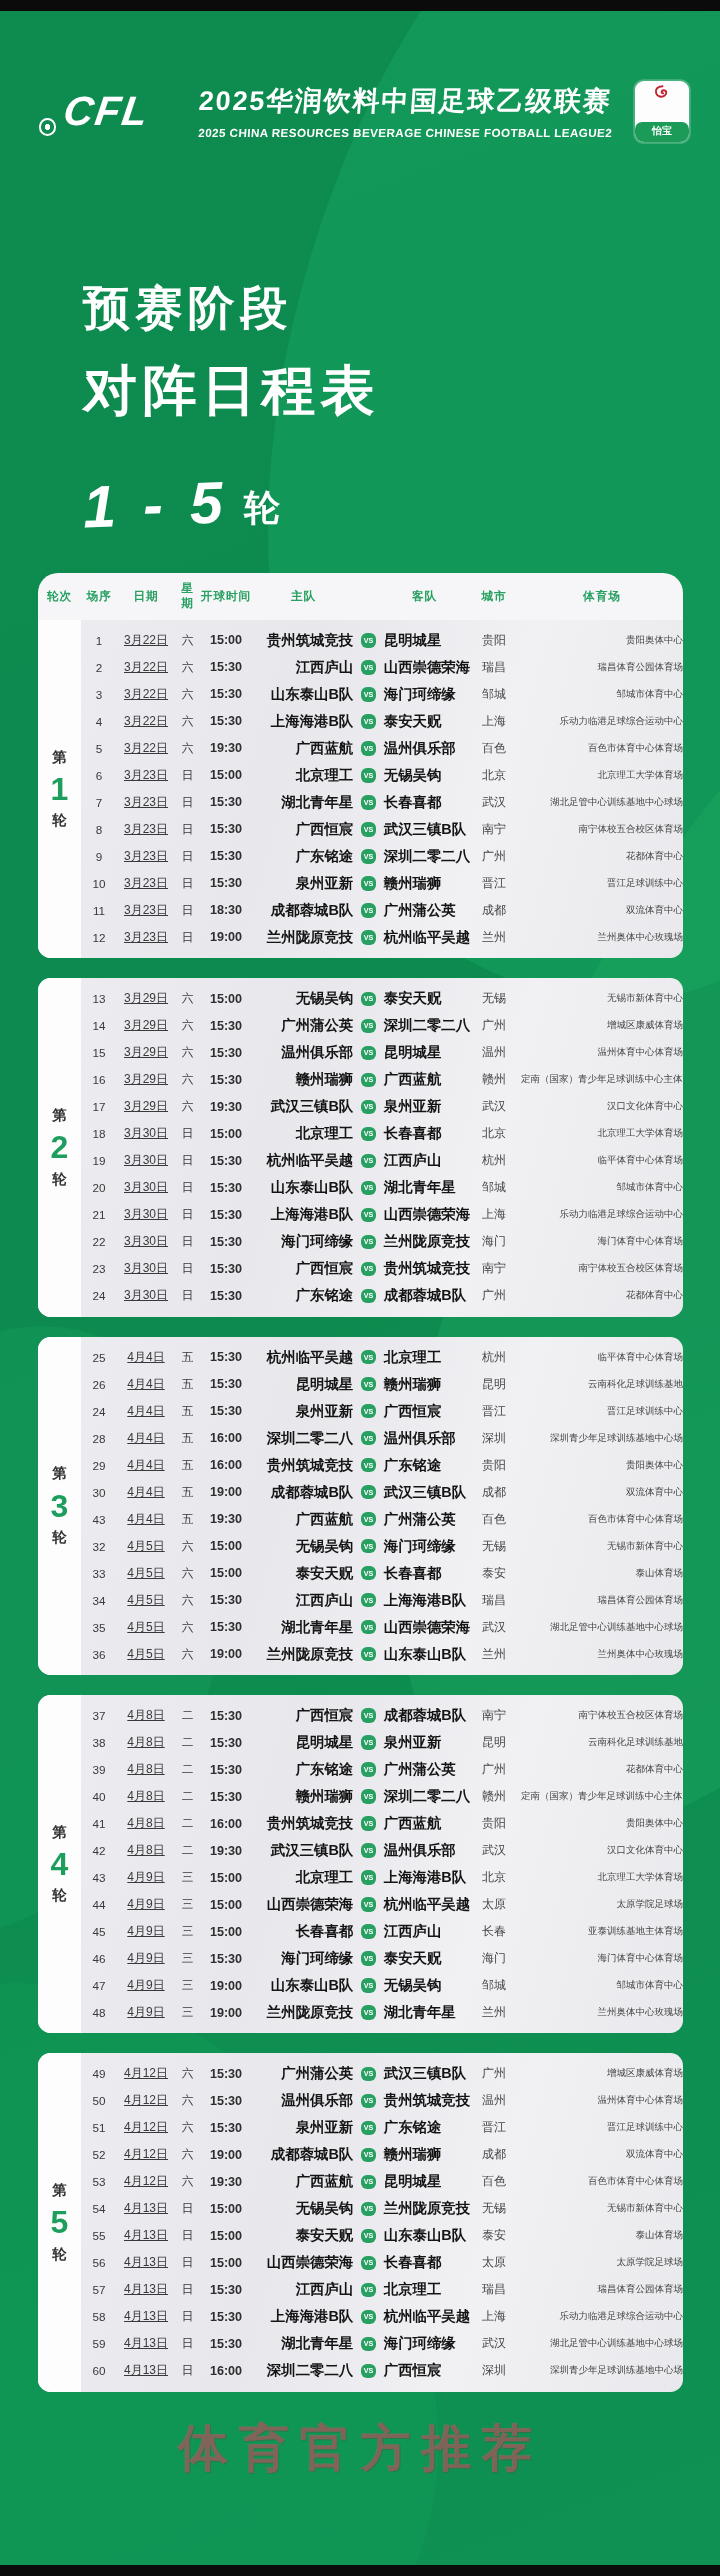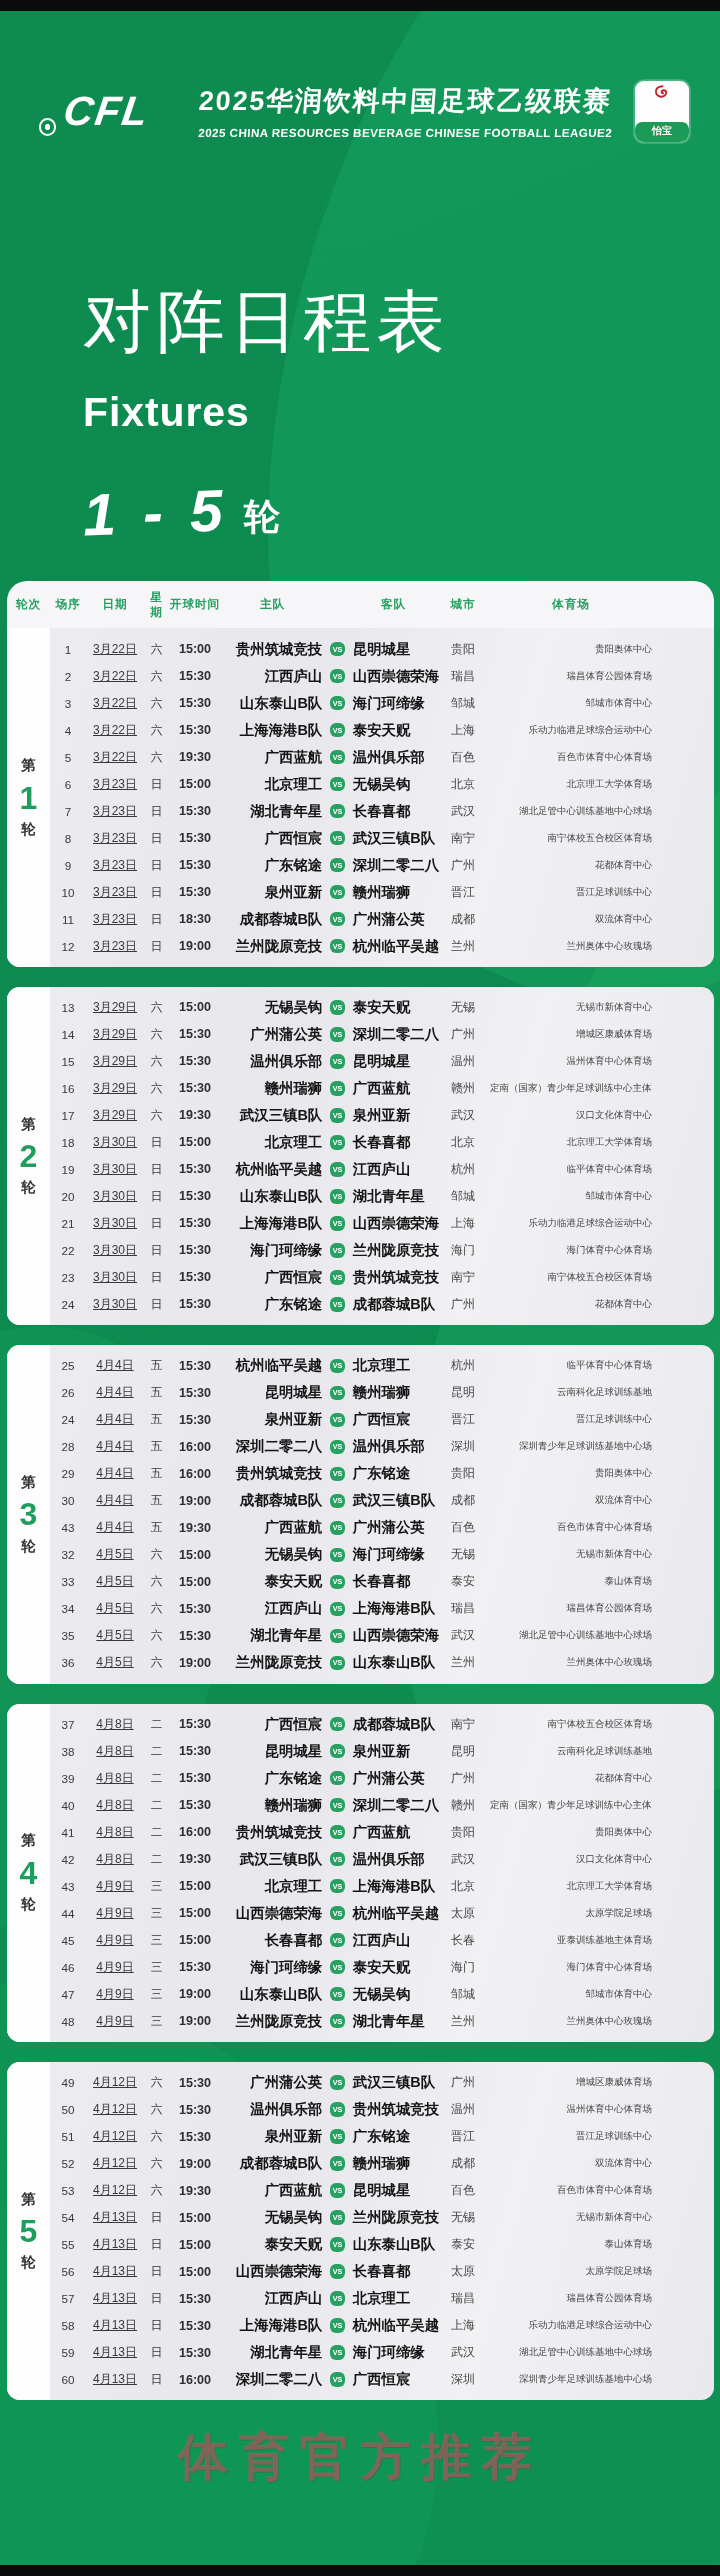--- a/index.html
+++ b/index.html
@@ -45,29 +45,29 @@
   .title-en{font-size:11.7px;font-weight:700;letter-spacing:0.4px;margin-top:7.2px;transform:skewX(-4deg);}
   .yibao{flex:0 0 auto;width:54px;height:61px;background:#fdfdfd;border-radius:9px;
     display:flex;flex-direction:column;align-items:center;justify-content:flex-end;
     box-shadow:0 0 0 1.8px rgba(255,255,255,.25);overflow:hidden;gap:18px;}
   .yibao svg{display:block;margin:3.6px auto 1.8px;}
   .yibao .yb-band{width:100%;background:#1c9a58;color:#fff;font-size:10px;font-weight:900;
     text-align:center;padding:2.7px 0 3.6px;border-radius:7.2px 7.2px 0 0;}
 
   .stage{margin:135px 0 0 83px;color:#fff;z-index:2;position:relative;}
   .stage-cn{font-size:47px;font-weight:900;letter-spacing:5.4px;}
-  .schedule-cn{font-size:68px;font-weight:400;letter-spacing:5.4px;margin-top:9px;}
+  .schedule-cn{font-size:54px;font-weight:700;letter-spacing:5.4px;margin-top:15px;}
   .fixtures-en{font-size:41px;font-weight:900;margin-top:21.6px;letter-spacing:0.9px;}
 
   .range{margin:43px 0 0 83px;color:#fff;display:flex;align-items:flex-end;z-index:2;position:relative;}
   .range-num{font-size:59px;font-weight:900;font-style:italic;letter-spacing:5.4px;transform:rotate(-2deg);}
   .range-unit{font-size:36px;font-weight:900;margin:0 0 5.4px 16px;}
 
   
-  .table-wrap{width:707px;margin:34px auto 0;position:relative;z-index:2;}
+  .table-wrap{width:645px;margin:34px auto 0;position:relative;z-index:2;}
   .grid-cols{
     display:grid;
     grid-template-columns:43px 36px 58px 25px 52px 103px 27px 85px 54px 162px;
     align-items:center;
   }
   .thead{
     background:#f6f6f8;border-radius:20px 20px 0 0;height:47px;
   }
   .thead .hcell{
     color:#27a061;font-size:11.7px;font-weight:800;text-align:center;letter-spacing:0.9px;
@@ -130,22 +130,22 @@
     </div>
     <div class="yibao">
       <svg width="31" height="27" viewBox="0 0 34 30">
         <path d="M17 4 C8 4 4 10 6 16 C8 22 16 24 21 20 C25 17 24 11 19 11 C15 11 14 16 18 16" fill="none" stroke="#c22330" stroke-width="3.4" stroke-linecap="round"></path>
       </svg>
       <div class="yb-band">怡宝</div>
     </div>
   </div>
 
   <div class="stage">
+    <div class="stage-cn">预赛阶段</div>
     <div class="schedule-cn">对阵日程表</div>
-    <div class="fixtures-en">Fixtures</div>
   </div>
 
   <div class="range">
     <span class="range-num">1 - 5</span>
     <span class="range-unit">轮</span>
   </div>
 
   <div class="table-wrap">
     <div class="thead grid-cols" id="thead">
         <div class="hcell" style="grid-column: 1;">轮次</div>

